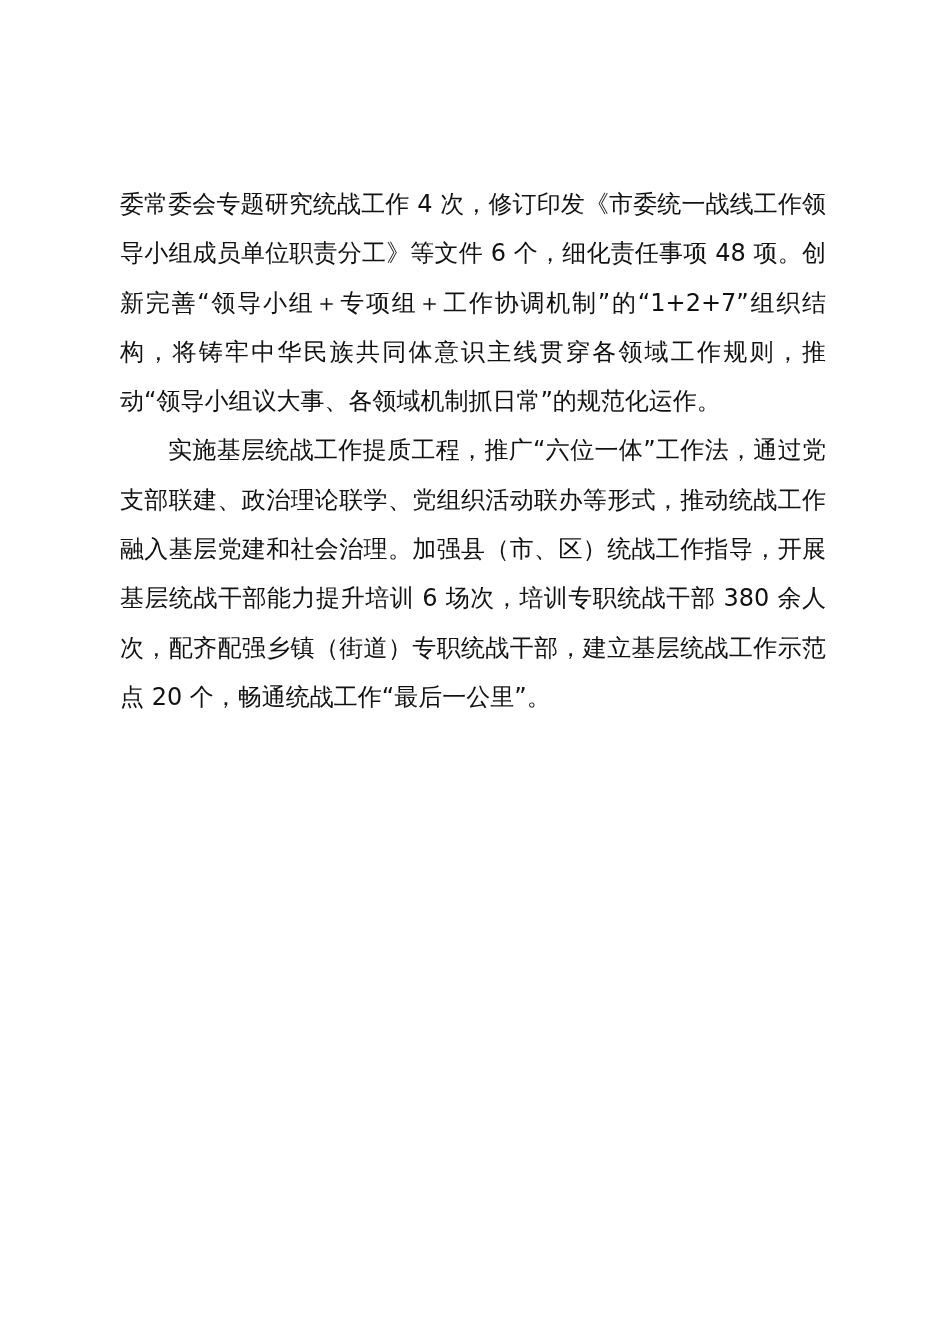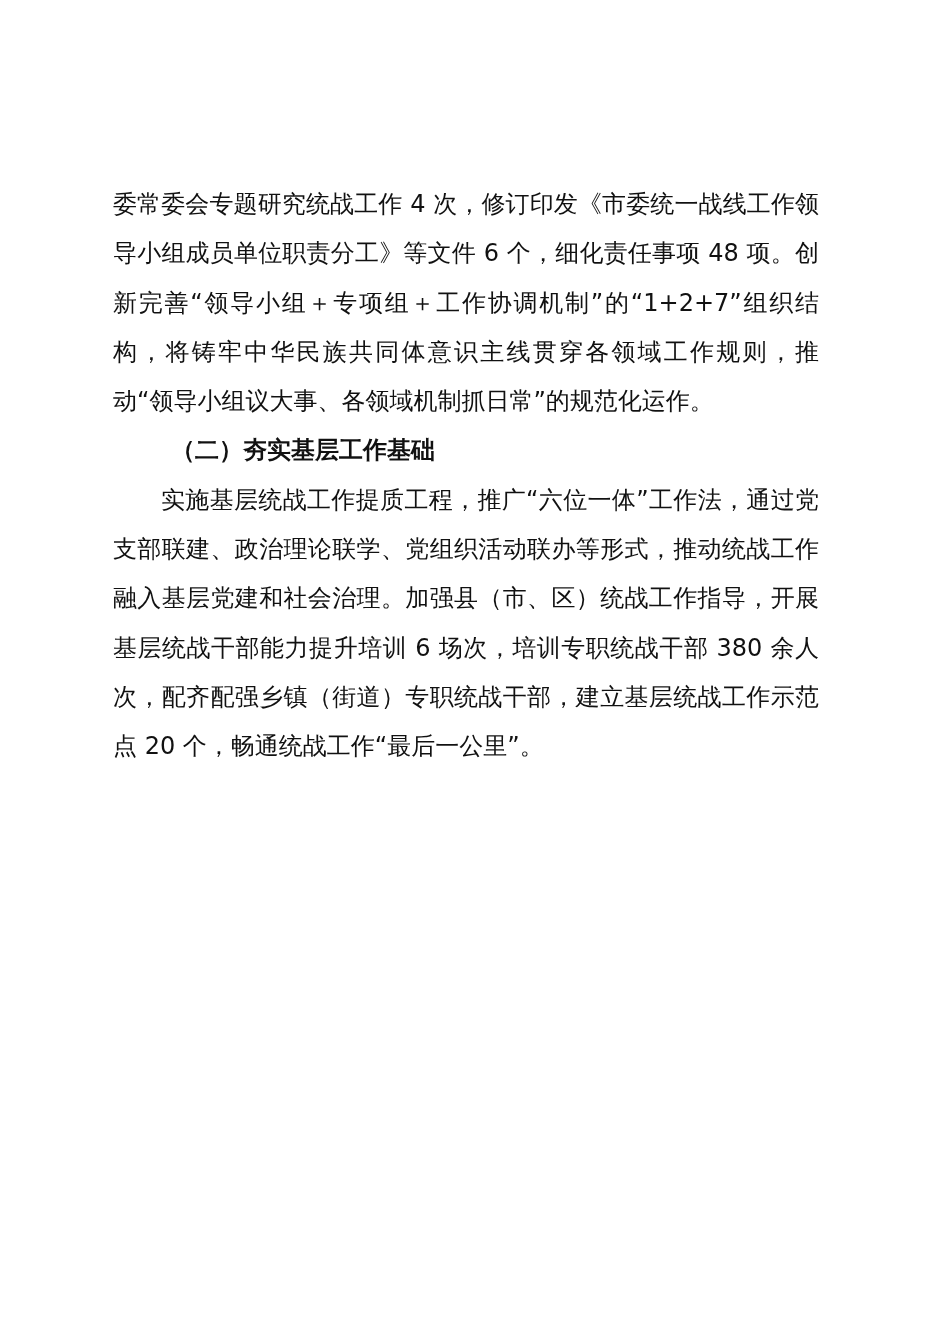--- a/index.html
+++ b/index.html
@@ -1,26 +1,25 @@
 <!DOCTYPE html>
 <html><head>
 <meta charset="utf-8">
 <style>
   html, body { margin:0; padding:0; background:#ffffff; }
   body { width:950px; height:1344px; position:relative; overflow:hidden; }
   .page {
-    position:absolute; left:113px; top:180px; width:706px;
+    position:absolute; left:120px; top:180px; width:706px;
     font-family:"DejaVu Sans", "Liberation Sans", sans-serif;
     font-size:24px; line-height:49.3px; color:#111111;
     text-align:justify; text-justify:inter-character;
   }
   .page p { margin:0; }
   .indent { text-indent:48px; }
   .heading { font-weight:bold; padding-left:58px; }
 </style>
 </head>
 <body>
 
 <div class="page">
   <p>委常委会专题研究统战工作 4 次，修订印发《市委统一战线工作领导小组成员单位职责分工》等文件 6 个，细化责任事项 48 项。创新完善“领导小组＋专项组＋工作协调机制”的“1+2+7”组织结构，将铸牢中华民族共同体意识主线贯穿各领域工作规则，推动“领导小组议大事、各领域机制抓日常”的规范化运作。</p>
-  <p class="heading">（二）夯实基层工作基础</p>
   <p class="indent">实施基层统战工作提质工程，推广“六位一体”工作法，通过党支部联建、政治理论联学、党组织活动联办等形式，推动统战工作融入基层党建和社会治理。加强县（市、区）统战工作指导，开展基层统战干部能力提升培训 6 场次，培训专职统战干部 380 余人次，配齐配强乡镇（街道）专职统战干部，建立基层统战工作示范点 20 个，畅通统战工作“最后一公里”。</p>
 </div>
 
 </body></html>

